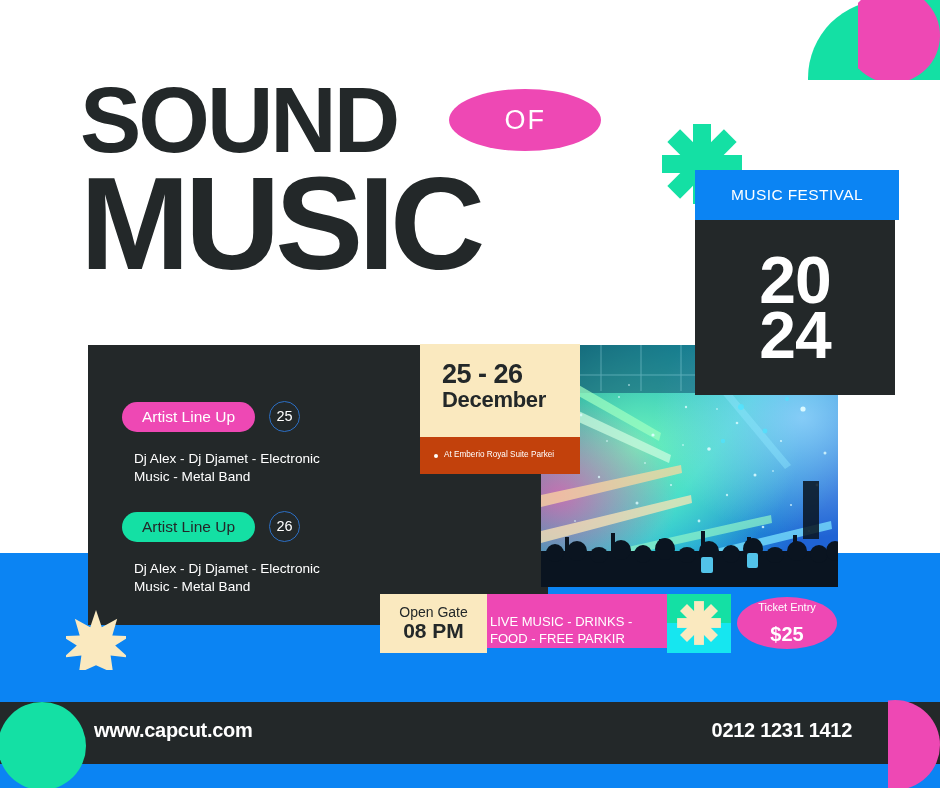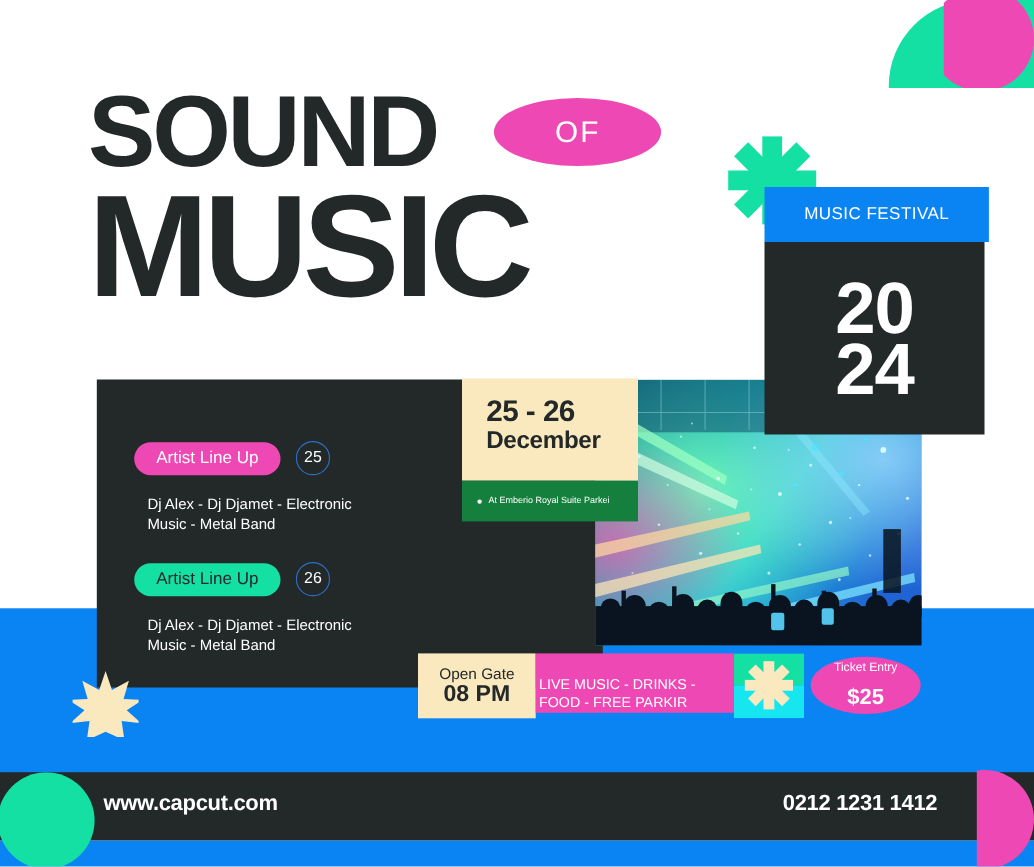--- a/index.html
+++ b/index.html
@@ -69,21 +69,21 @@
   .lu-artists{color:#ffffff;font-size:13.6px;line-height:1.36;margin-top:18px;width:210px;margin-left:12px;}
 
   
   .star{position:absolute;left:66px;top:610px;width:60px;height:60px;z-index:14;}
 
   
   .date-card{position:absolute;left:380px;top:344px;width:160px;height:130px;z-index:14;margin-left:40px;}
   .date-cream{width:160px;height:93px;background:#fae9bf;padding:16px 0 0 22px;box-sizing:border-box;}
   .date-big{color:#232829;font-size:27px;font-weight:bold;line-height:1.05;letter-spacing:-0.5px;}
   .date-mon{color:#232829;font-size:22px;font-weight:bold;line-height:1.1;letter-spacing:-0.3px;}
-  .date-pink{width:160px;height:37px;background:#15803d;display:flex;align-items:center;padding-left:14px;
+  .date-pink{width:160px;height:37px;background:#c2410c;display:flex;align-items:center;padding-left:14px;
              box-sizing:border-box;}
   .dot{width:4px;height:4px;border-radius:50%;background:#ffffff;margin-right:6px;flex:none;}
   .date-loc{color:#ffffff;font-size:8.2px;line-height:1.25;}
 
   
   .photo{position:absolute;left:541px;top:345px;width:297px;height:242px;z-index:12;overflow:hidden;}
   .photo svg{display:block;}
 
   
   .strip{position:absolute;left:380px;top:594px;width:458px;height:59px;z-index:16;display:flex;}

